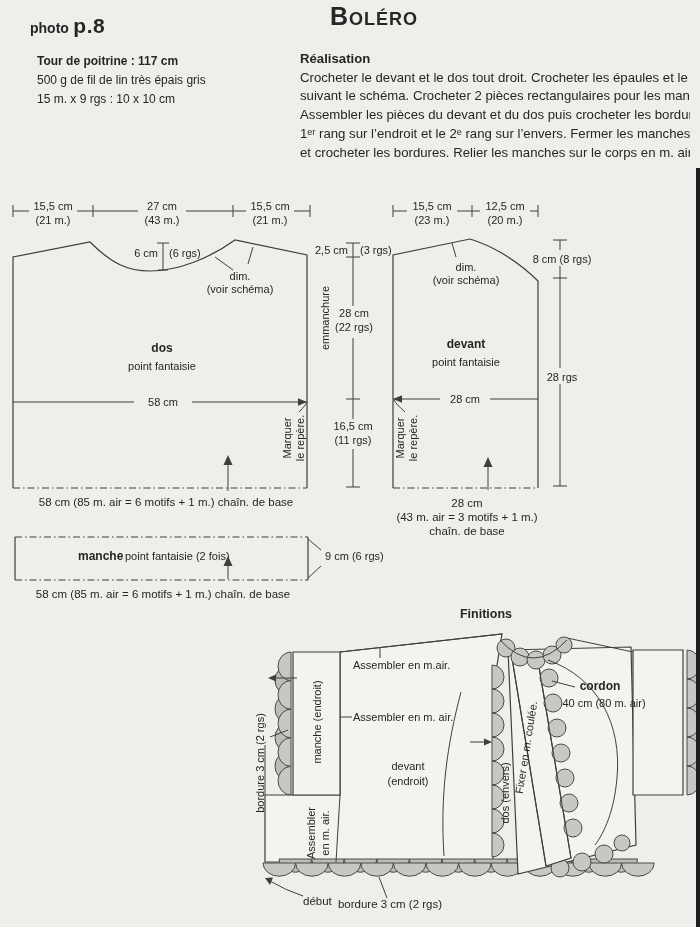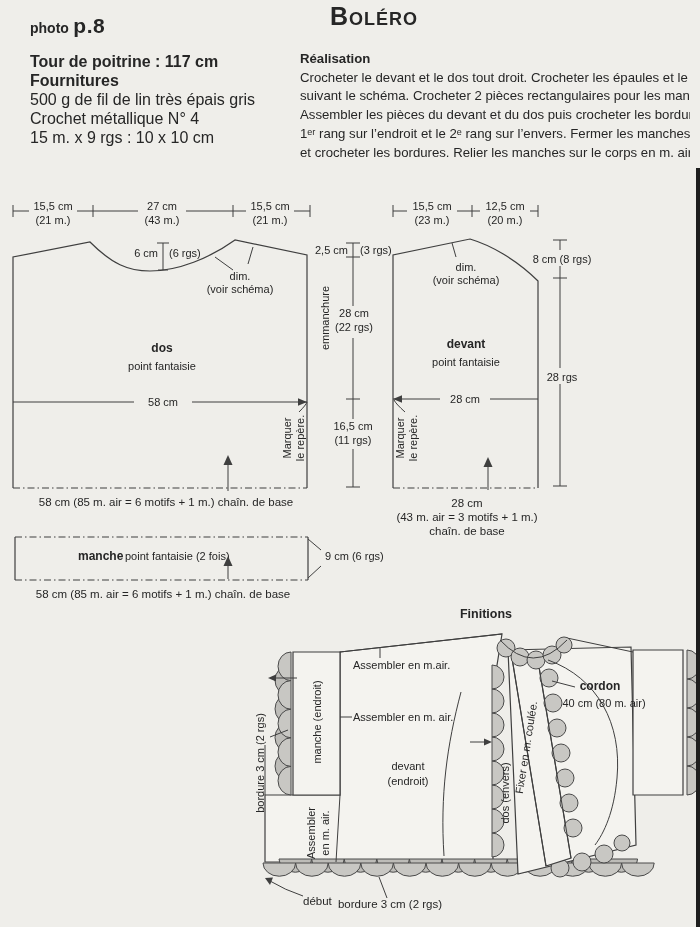--- a/index.html
+++ b/index.html
@@ -5,21 +5,21 @@
   html,body{margin:0;padding:0;background:#888;}
   #page{position:relative;width:700px;height:927px;background:#efeeea;overflow:hidden;
         font-family:"Liberation Sans",sans-serif;color:#262626;}
   
   #photoRef{position:absolute;left:30px;top:14px;white-space:nowrap;}
   #photoRef .small{font-size:14px;font-weight:700;}
   #photoRef .big{font-size:21px;font-weight:700;letter-spacing:0.5px;}
   #pageTitle{position:absolute;left:284px;top:2px;width:180px;text-align:center;
              font-size:25px;font-weight:700;font-variant:small-caps;letter-spacing:1px;}
   
-  #specs{position:absolute;left:30px;top:52px;width:270px;font-size:16px;line-height:19px;}
+  #specs{position:absolute;left:37px;top:52px;width:270px;font-size:12px;line-height:19px;}
   #specs .b{font-weight:700;}
   
   #realisation{position:absolute;left:300px;top:50px;width:390px;overflow:hidden;
                font-size:13.2px;line-height:18.7px;}
   #realisation .hd{font-weight:700;}
   #realisation .ln{white-space:nowrap;}
   
   #art{position:absolute;left:0;top:0;}
   .ol{fill:none;stroke:#3f3f3f;stroke-width:1.2;}
   .thin{fill:none;stroke:#3f3f3f;stroke-width:1;}
@@ -45,23 +45,21 @@
 
   <div id="photoRef">
     <span class="small">photo</span>
     <span class="big">p.8</span>
   </div>
 
   <div id="pageTitle">Boléro</div>
 
   <div id="specs">
     <div class="b">Tour de poitrine : 117 cm</div>
-    <div class="b">Fournitures</div>
     <div>500 g de fil de lin très épais gris</div>
-    <div>Crochet métallique N° 4</div>
     <div>15 m. x 9 rgs : 10 x 10 cm</div>
   </div>
 
   <div id="realisation">
     <div class="hd">Réalisation</div>
     <div class="ln">Crocheter le devant et le dos tout droit. Crocheter les épaules et le col e</div>
     <div class="ln">suivant le schéma. Crocheter 2 pièces rectangulaires pour les manche</div>
     <div class="ln">Assembler les pièces du devant et du dos puis crocheter les bordures d</div>
     <div class="ln">1ᵉʳ rang sur l’endroit et le 2ᵉ rang sur l’envers. Fermer les manches en m. a</div>
     <div class="ln">et crocheter les bordures. Relier les manches sur le corps en m. air en serran</div>

